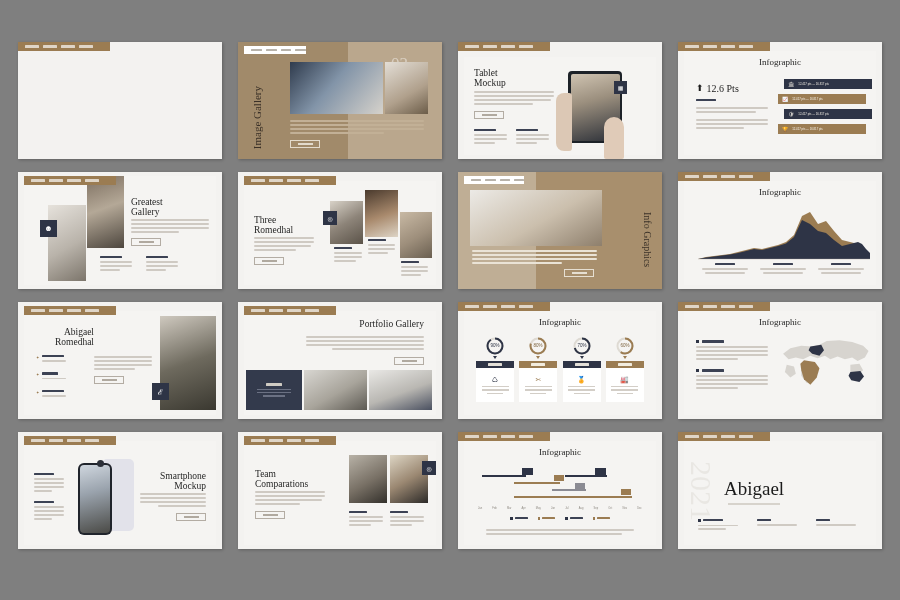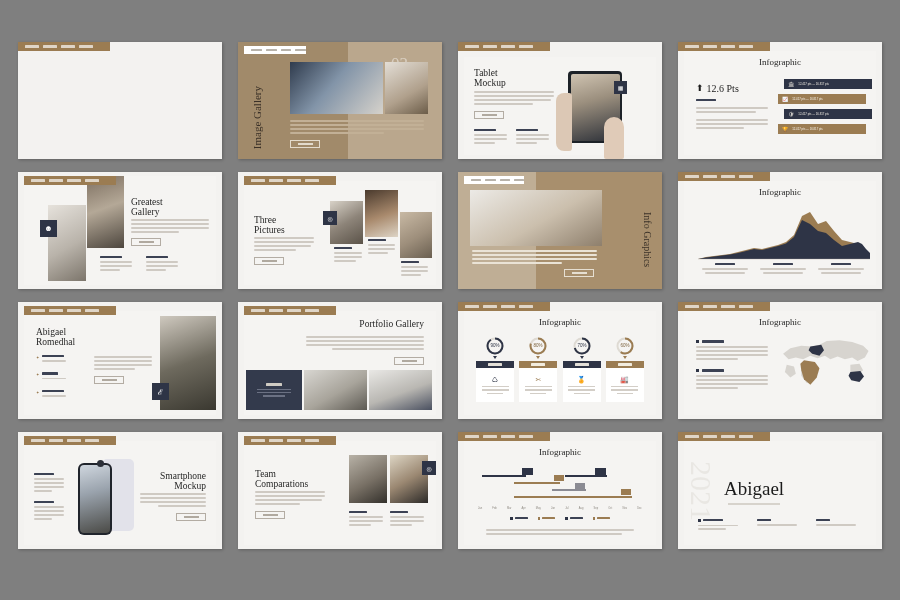--- a/index.html
+++ b/index.html
@@ -249,21 +249,21 @@
     </div>
 
     <div class="slide">
       <div class="tabbar" style="left:6px;top:4px;">
         <span class="tab"></span>
         <span class="tab"></span>
         <span class="tab"></span>
         <span class="tab"></span>
       </div>
       <div class="frame" style="top:9px;">
-        <h1 class="title" style="position:absolute;left:10px;top:34px;font-size:9.5px;width:48px;">Three Pictures</h1>
+        <h1 class="title" style="position:absolute;left:10px;top:34px;font-size:9.5px;width:48px;">Three Romedhal</h1>
         <div class="para" style="position:absolute;left:10px;top:56px;width:60px;">
           <i style="width:100%"></i>
             <i style="width:100%"></i>
             <i style="width:95%"></i>
             <i style="width:70%"></i>
         </div>
         <div class="btn-out" style="position:absolute;left:10px;top:76px;">
             <i></i>
           </div>
 
@@ -364,21 +364,21 @@
       </div>
     </div>
 
     <div class="slide">
       <div class="tabbar" style="left:6px;top:4px;">
         <span class="tab"></span>
         <span class="tab"></span>
         <span class="tab"></span>
         <span class="tab"></span>
       </div>
-      <div class="frame" style="top:9px;">
+      <div class="frame" style="top:9px;text-align:right;">
         <h1 class="title" style="position:absolute;left:12px;top:16px;font-size:9.5px;width:58px;">Abigael Romedhal</h1>
         <div style="position:absolute;left:12px;top:44px;">
           <div style="display:flex;gap:3px;margin-bottom:8px;">
             <span style="font-size:4px;color:#9b7c52;">✦</span>
             <div>
                 <div class="lbl" style="width:22px;"></div>
                 <div class="para">
                   <i style="width:24px"></i>
                 </div>
               </div>

